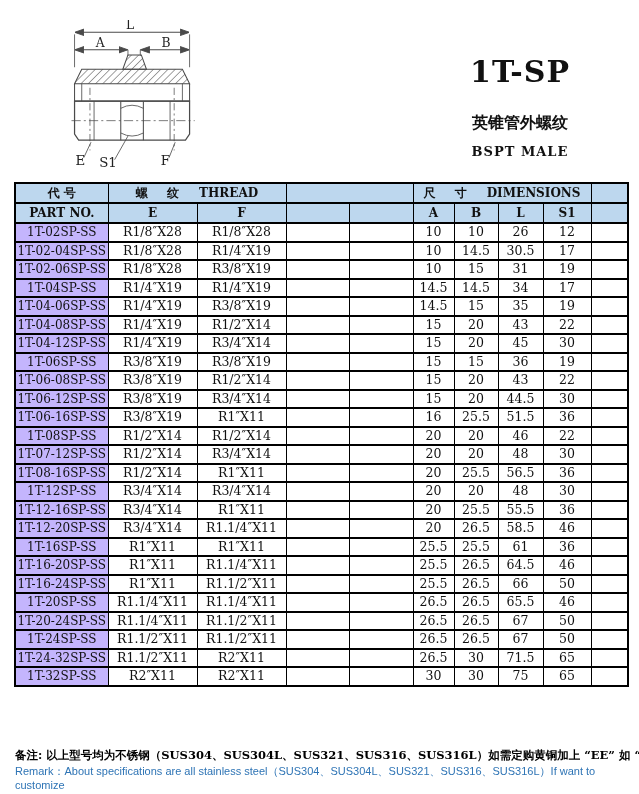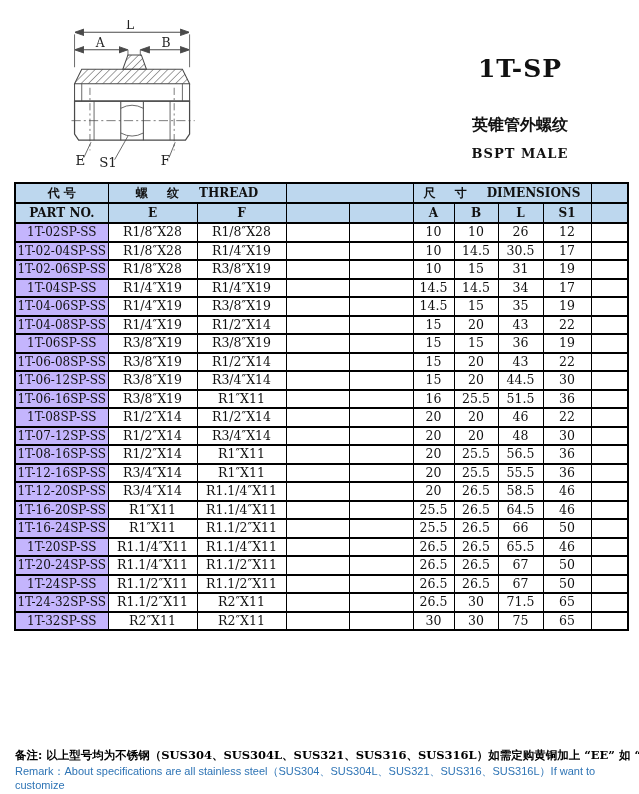--- a/index.html
+++ b/index.html
@@ -9,22 +9,22 @@
     overflow:hidden;
   }
   
   .drawing{position:absolute;left:70px;top:20px;width:157px;height:152px;}
   .drawing svg{width:100%;height:100%;}
   .drawing line,.drawing path,.drawing polygon,.drawing polyline{stroke:#4a4a4a;}
   .drawing text{font-family:"DejaVu Serif",serif;fill:#222;}
 
   
   .titleblock{position:absolute;left:425px;top:54px;width:190px;text-align:center;}
-  .model{font-size:25px;letter-spacing:1px;font-weight:600;}
-  .sub-cn{margin-top:32px;font-size:16px;font-weight:bold;}
+  .model{font-size:30px;letter-spacing:1px;font-weight:600;}
+  .sub-cn{margin-top:24px;font-size:16px;font-weight:bold;}
   .sub-en{margin-top:10px;font-size:13px;font-weight:600;letter-spacing:1px;}
 
   
   .spec-table{
     position:absolute;left:14px;top:182px;width:613px;
     border-collapse:collapse;table-layout:fixed;
     border:2px solid #000;
   }
   .spec-table th,.spec-table td{
     border:1px solid #000;border-bottom:2px solid #000;
@@ -210,20 +210,32 @@
         <td>R1/2″X14</td>
         <td></td>
         <td></td>
         <td>15</td>
         <td>20</td>
         <td>43</td>
         <td>22</td>
         <td></td>
       </tr>
       <tr>
+        <td class="c-part">1T-04-12SP-SS</td>
+        <td>R1/4″X19</td>
+        <td>R3/4″X14</td>
+        <td></td>
+        <td></td>
+        <td>15</td>
+        <td>20</td>
+        <td>45</td>
+        <td>30</td>
+        <td></td>
+      </tr>
+      <tr>
         <td class="c-part">1T-06SP-SS</td>
         <td>R3/8″X19</td>
         <td>R3/8″X19</td>
         <td></td>
         <td></td>
         <td>15</td>
         <td>15</td>
         <td>36</td>
         <td>19</td>
         <td></td>
@@ -294,20 +306,32 @@
         <td>R1″X11</td>
         <td></td>
         <td></td>
         <td>20</td>
         <td>25.5</td>
         <td>56.5</td>
         <td>36</td>
         <td></td>
       </tr>
       <tr>
+        <td class="c-part">1T-12SP-SS</td>
+        <td>R3/4″X14</td>
+        <td>R3/4″X14</td>
+        <td></td>
+        <td></td>
+        <td>20</td>
+        <td>20</td>
+        <td>48</td>
+        <td>30</td>
+        <td></td>
+      </tr>
+      <tr>
         <td class="c-part">1T-12-16SP-SS</td>
         <td>R3/4″X14</td>
         <td>R1″X11</td>
         <td></td>
         <td></td>
         <td>20</td>
         <td>25.5</td>
         <td>55.5</td>
         <td>36</td>
         <td></td>
@@ -315,20 +339,32 @@
       <tr>
         <td class="c-part">1T-12-20SP-SS</td>
         <td>R3/4″X14</td>
         <td>R1.1/4″X11</td>
         <td></td>
         <td></td>
         <td>20</td>
         <td>26.5</td>
         <td>58.5</td>
         <td>46</td>
+        <td></td>
+      </tr>
+      <tr>
+        <td class="c-part">1T-16SP-SS</td>
+        <td>R1″X11</td>
+        <td>R1″X11</td>
+        <td></td>
+        <td></td>
+        <td>25.5</td>
+        <td>25.5</td>
+        <td>61</td>
+        <td>36</td>
         <td></td>
       </tr>
       <tr>
         <td class="c-part">1T-16-20SP-SS</td>
         <td>R1″X11</td>
         <td>R1.1/4″X11</td>
         <td></td>
         <td></td>
         <td>25.5</td>
         <td>26.5</td>

